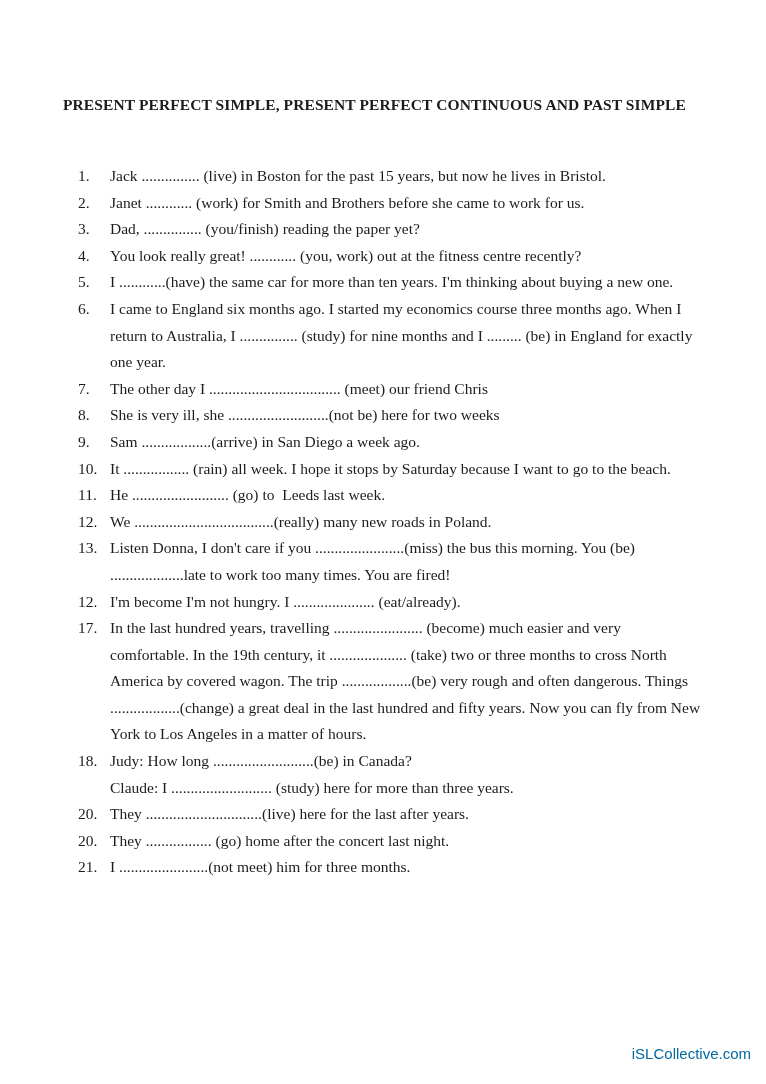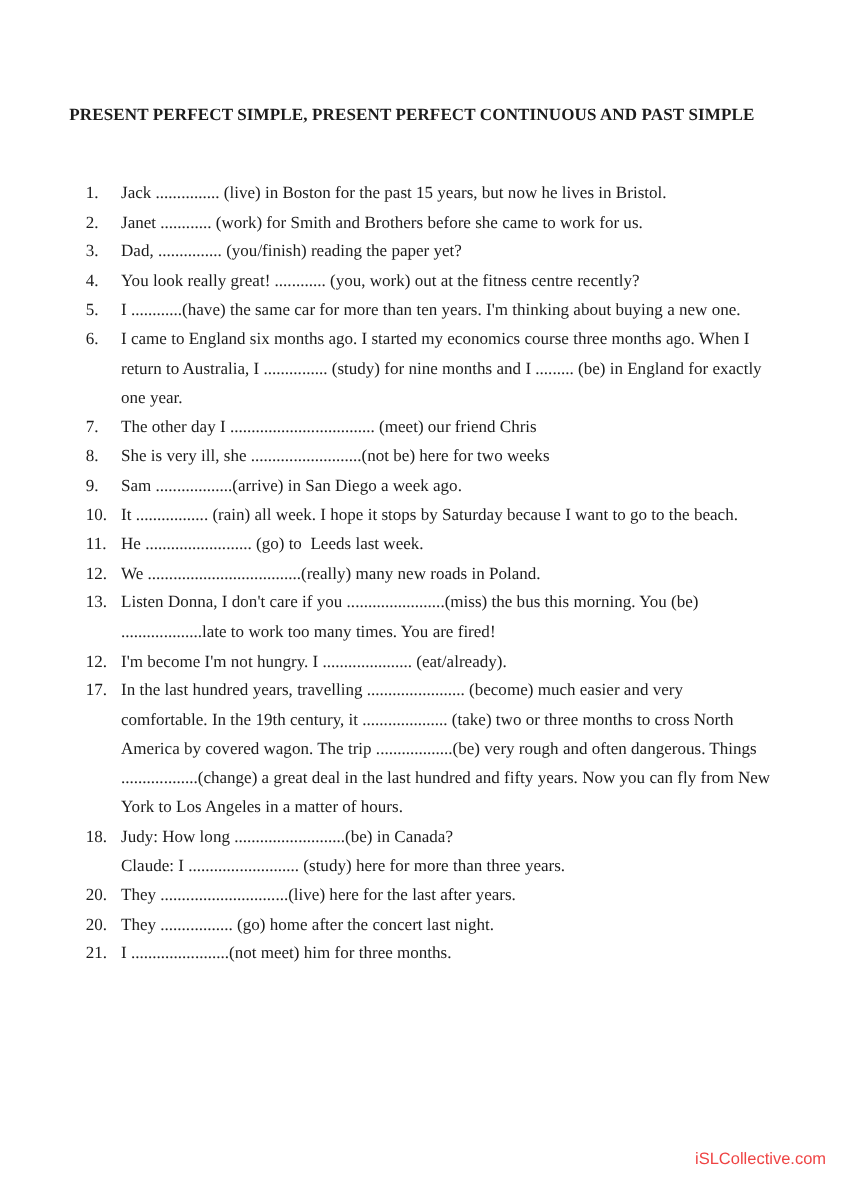--- a/index.html
+++ b/index.html
@@ -46,21 +46,21 @@
   .text {
     flex: 1;
     white-space: pre-wrap;
   }
   .watermark {
     position: absolute;
     right: 15px;
     bottom: 22px;
     font-family: "Liberation Sans", sans-serif;
     font-size: 15px;
-    color: #ef4444;
+    color: #0369a1;
     margin-left: 44px;
   }
 </style>
 </head>
 <body>
 
 <div class="page">
   <h1 class="title">PRESENT PERFECT SIMPLE, PRESENT PERFECT CONTINUOUS AND PAST SIMPLE</h1>
   <div class="list" id="exercise-list">
   <div class="item">

